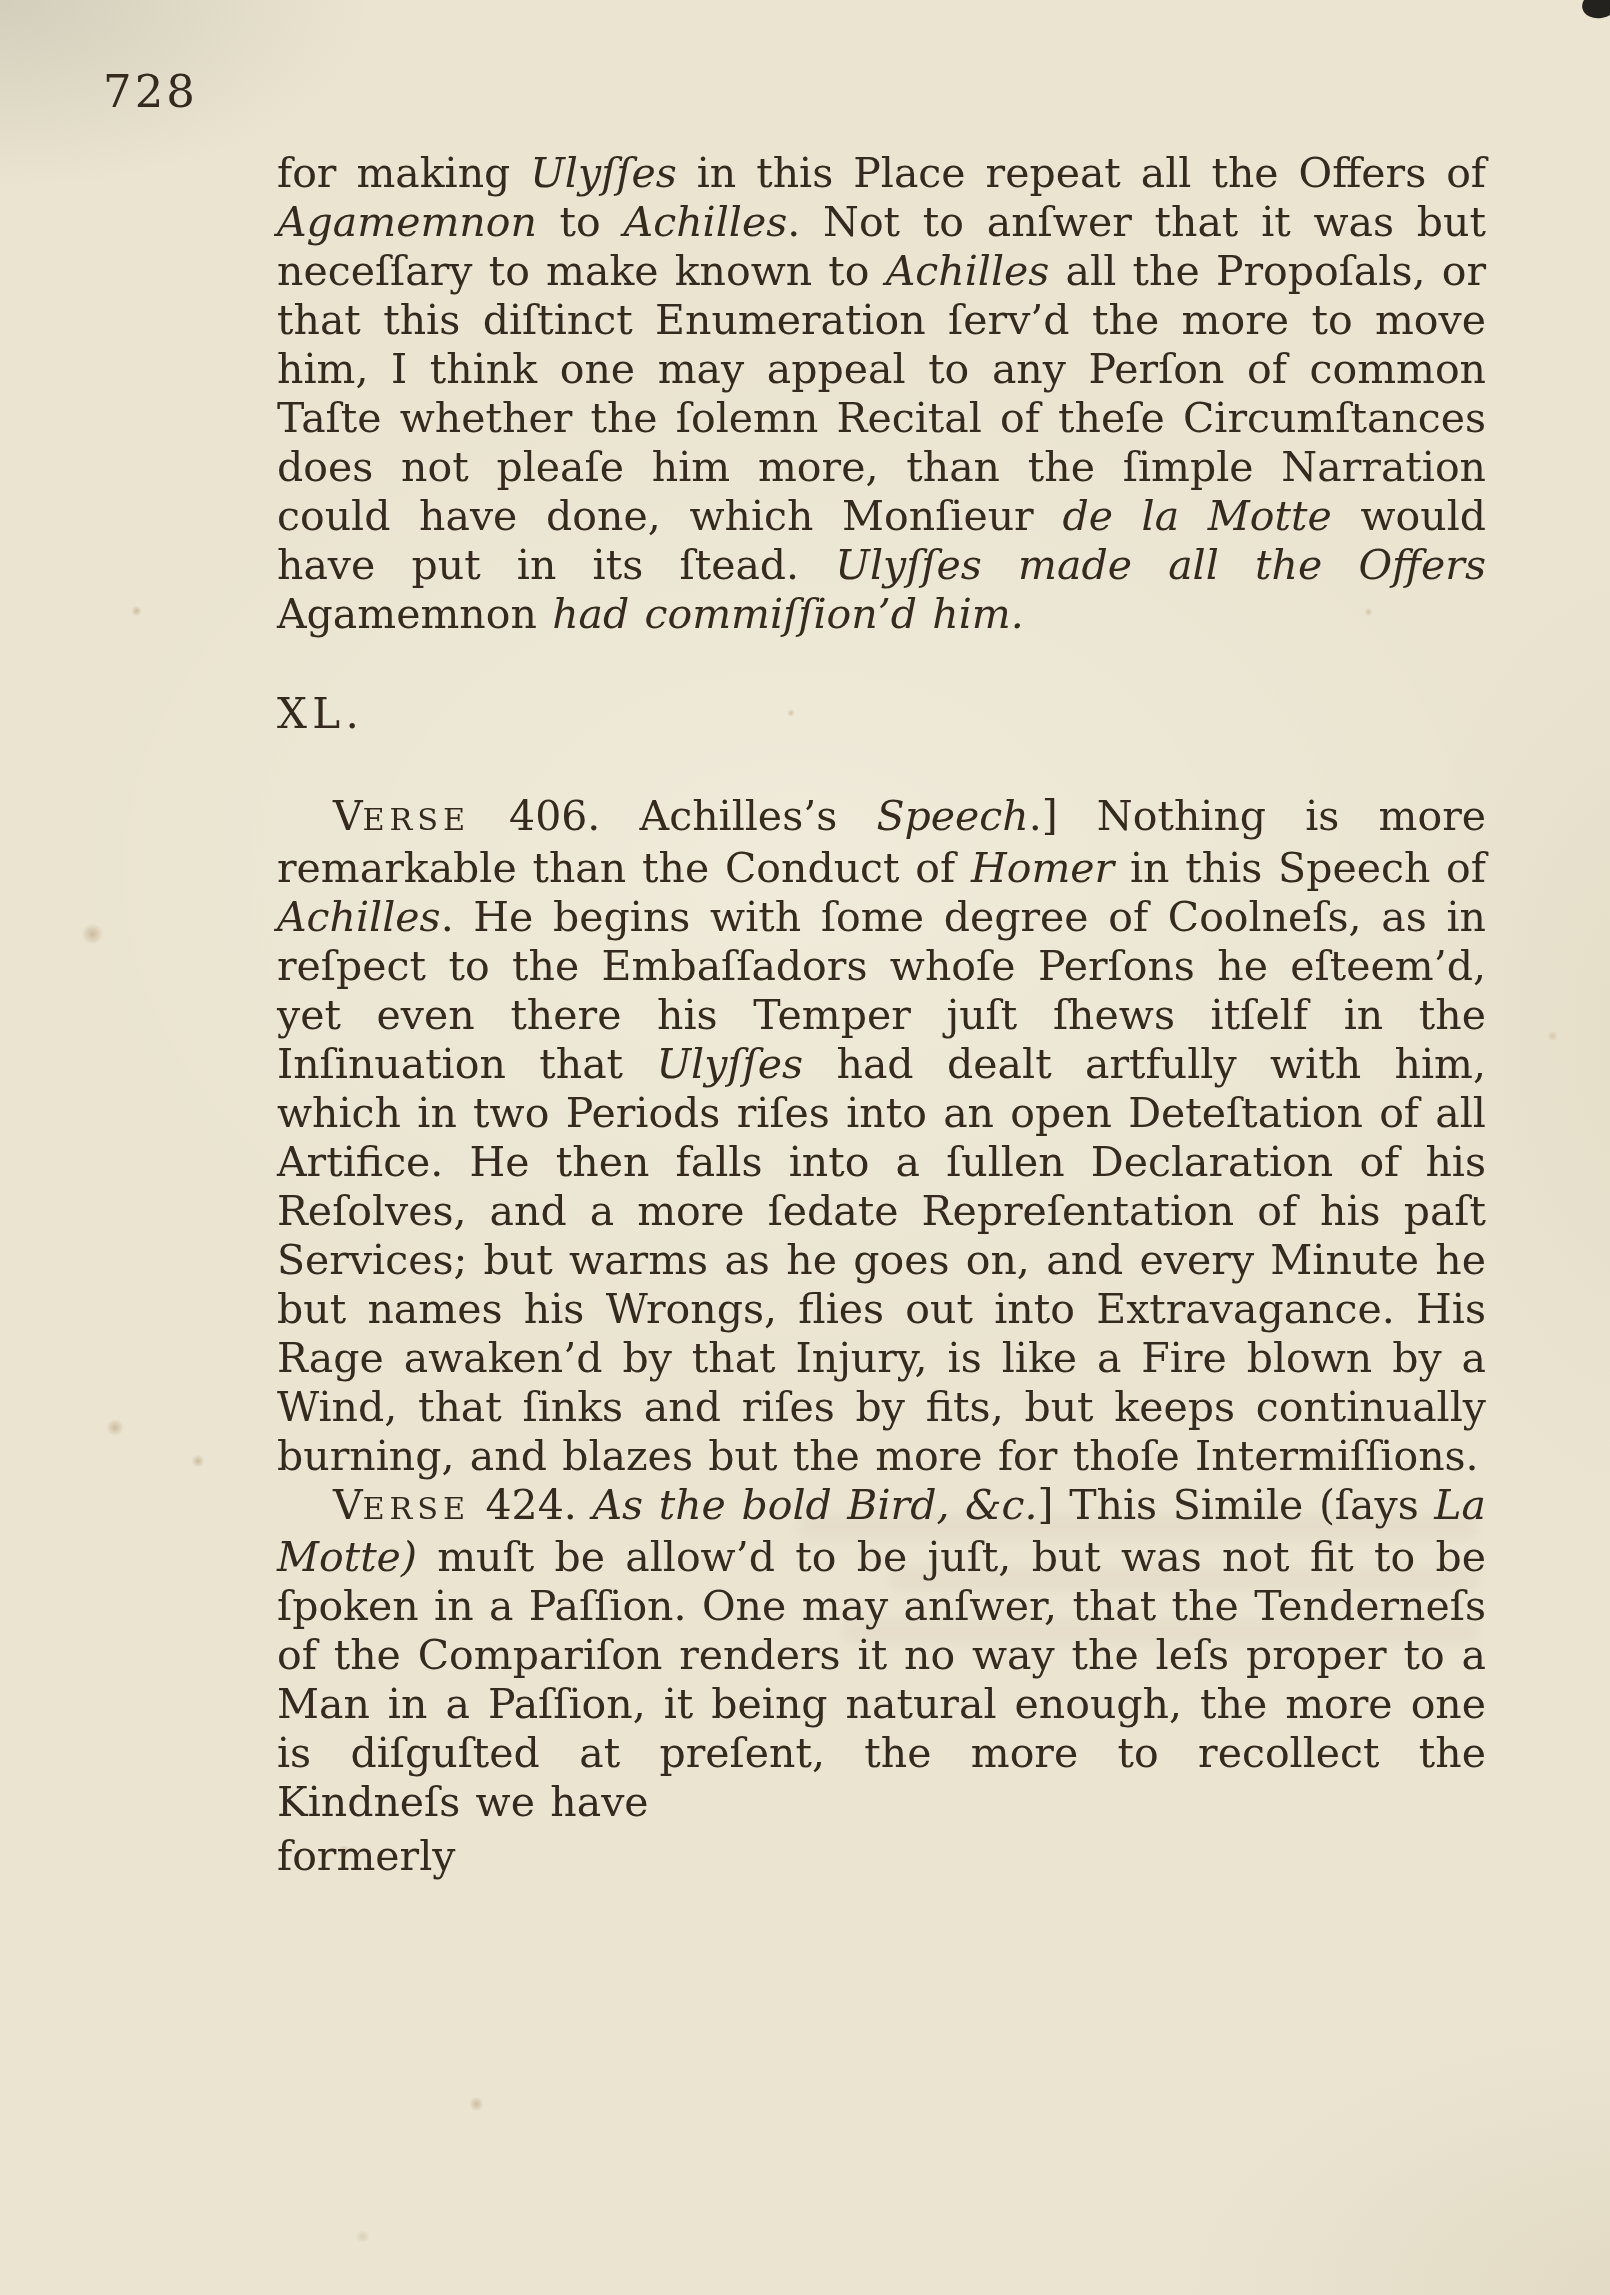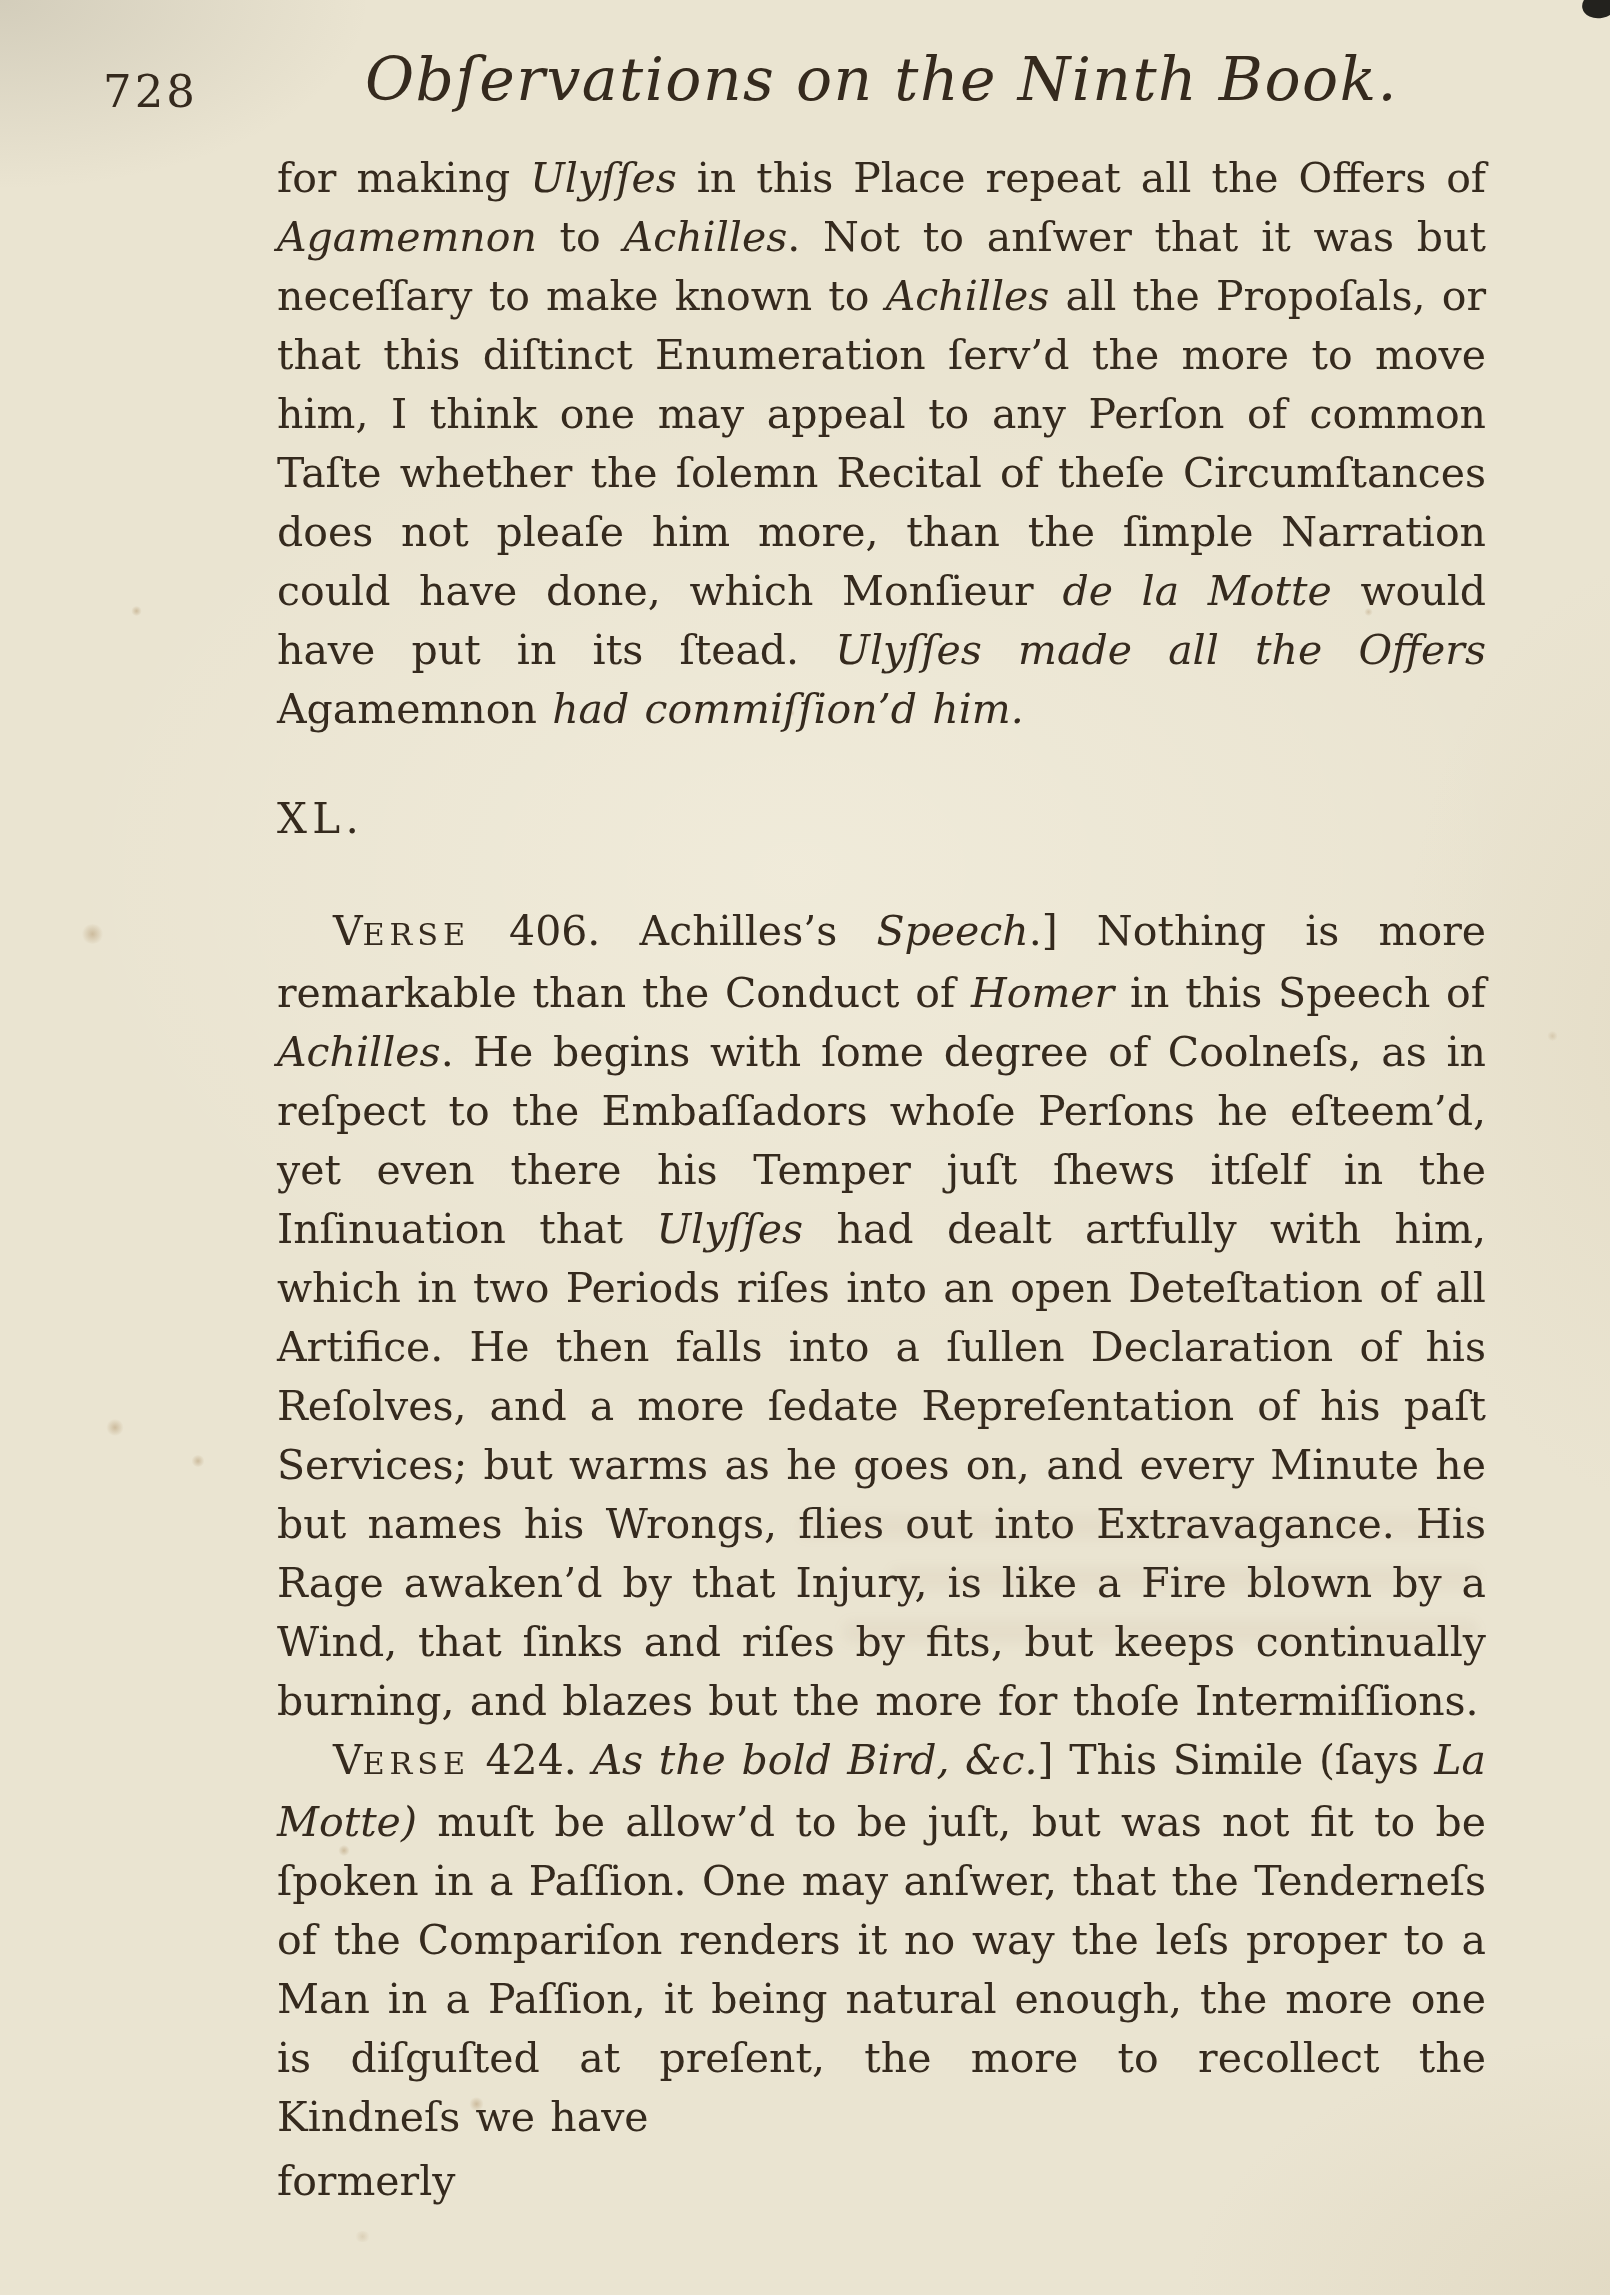--- a/index.html
+++ b/index.html
@@ -29,21 +29,21 @@
     position:absolute; left:277px; top:44px; width:1209px;
     margin:0; text-align:center;
     font-style:italic; font-weight:normal;
     font-size:60px; letter-spacing:1.5px;
     white-space:nowrap;
   }
 
   
   .text-block {
     position:absolute; left:277px; top:149px; width:1209px;
-    font-size:41px; line-height:59px;
+    font-size:41px; line-height:49px;
     word-spacing:2.3px;
   }
   .para { margin:0; text-align:justify; }
   .para.indent { text-indent:56px; }
   .section-heading {
     margin:50px 0 54px 0;
     text-align:left;
     font-size:42px; font-weight:normal; letter-spacing:5.3px;
   }
   .catchword { margin-top:4.5px; text-align:left; }
@@ -101,21 +101,20 @@
   <div class="spot s8"></div>
   <div class="spot s9"></div>
   <div class="spot s10"></div>
 
   <div class="ghost g1"></div>
   <div class="ghost g2"></div>
   <div class="ghost g3"></div>
 
   <header class="header">
     <div class="page-number">728</div>
-    <h1 class="running-title">Obſervations on the Ninth Book.</h1>
   </header>
 
   <main class="text-block">
     <p class="para"><span>for making </span><span class="seg-i">Ulyſſes</span><span> in this Place repeat all the Offers of </span><span class="seg-i">Agamemnon</span><span> to </span><span class="seg-i">Achilles</span><span>. Not to anſwer that it was but neceſſary to make known to </span><span class="seg-i">Achilles</span><span> all the Propoſals, or that this diſtinct Enumeration ſerv’d the more to move him, I think one may appeal to any Perſon of common Taſte whether the ſolemn Recital of theſe Circumſtances does not pleaſe him more, than the ſimple Narration could have done, which Monſieur </span><span class="seg-i">de la Motte</span><span> would have put in its ſtead. </span><span class="seg-i">Ulyſſes made all the Offers </span><span>Agamemnon</span><span class="seg-i"> had commiſſion’d him.</span></p>
     <h2 class="section-heading">XL.</h2>
     <p class="para indent"><span>V</span><span class="seg-v">ERSE</span><span> 406. Achilles’s </span><span class="seg-i">Speech</span><span>.] Nothing is more remarkable than the Conduct of </span><span class="seg-i">Homer</span><span> in this Speech of </span><span class="seg-i">Achilles</span><span>. He begins with ſome degree of Coolneſs, as in reſpect to the Embaſſadors whoſe Perſons he eſteem’d, yet even there his Temper juſt ſhews itſelf in the Inſinuation that </span><span class="seg-i">Ulyſſes</span><span> had dealt artfully with him, which in two Periods riſes into an open Deteſtation of all Artifice. He then falls into a ſullen Declaration of his Reſolves, and a more ſedate Repreſentation of his paſt Services; but warms as he goes on, and every Minute he but names his Wrongs, flies out into Extravagance. His Rage awaken’d by that Injury, is like a Fire blown by a Wind, that ſinks and riſes by fits, but keeps continually burning, and blazes but the more for thoſe Intermiſſions.</span></p>
     <p class="para indent"><span>V</span><span class="seg-v">ERSE</span><span> 424. </span><span class="seg-i">As the bold Bird, &amp;c.</span><span>] This Simile (ſays </span><span class="seg-i">La Motte)</span><span> muſt be allow’d to be juſt, but was not fit to be ſpoken in a Paſſion. One may anſwer, that the Tenderneſs of the Compariſon renders it no way the leſs proper to a Man in a Paſſion, it being natural enough, the more one is diſguſted at preſent, the more to recollect the Kindneſs we have</span></p>
     <div class="catchword">formerly</div>
   </main>
 

